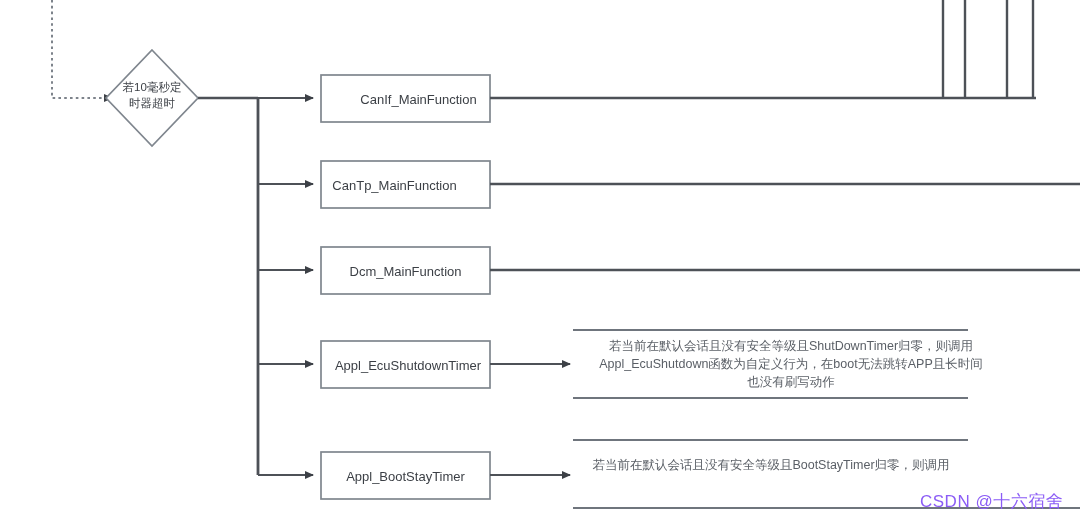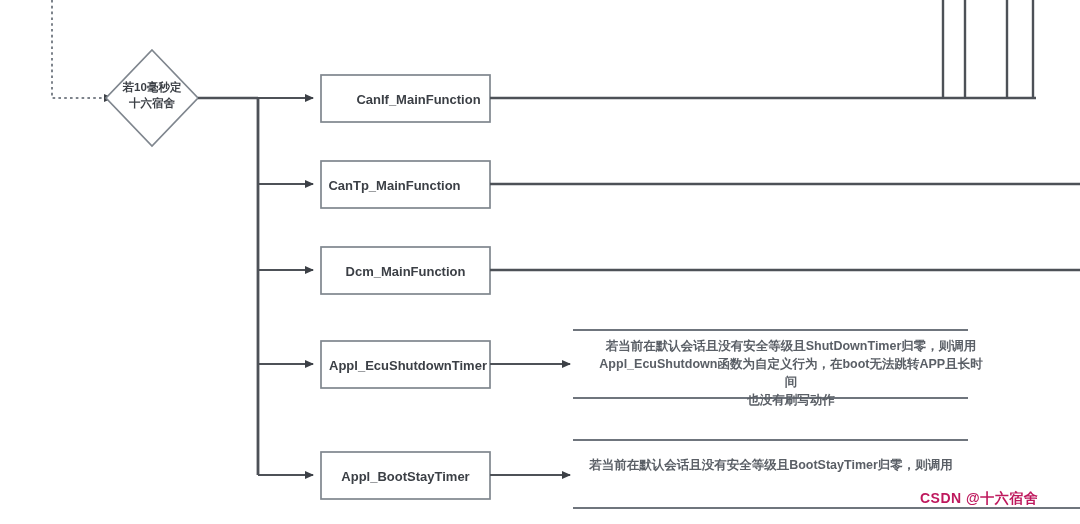--- a/index.html
+++ b/index.html
@@ -10,21 +10,20 @@
   }
   body {
     font-family: "Liberation Sans", "DejaVu Sans", sans-serif;
   }
   #canvas {
     position: relative;
     width: 1080px;
     height: 524px;
     background: #ffffff;
     overflow: hidden;
-    font-weight: bold;
   }
   #diagram-svg {
     position: absolute;
     left: 0;
     top: 0;
     width: 1080px;
     height: 524px;
   }
   
   .node-label {
@@ -46,22 +45,22 @@
   }
   .note-text {
     position: absolute;
     text-align: center;
     color: #5a5f66;
     font-size: 12.5px;
     line-height: 1.45;
   }
   .watermark {
     position: absolute;
-    color: #be185d;
-    font-size: 14px;
+    color: #8b5cf6;
+    font-size: 17px;
     letter-spacing: 0.5px;
     white-space: nowrap;
     user-select: none;
   }
 </style>
 </head>
 <body>
 
 <div id="canvas">
 
@@ -135,21 +134,21 @@
       <line x1="573" y1="398" x2="968" y2="398"></line>
     </g>
     <g stroke="#6f757d" stroke-width="2.2" fill="none">
       <line x1="573" y1="440" x2="968" y2="440"></line>
       <line x1="573" y1="508" x2="1080" y2="508"></line>
     </g>
   </svg>
 
   <div class="diamond-label" style="left:104px; top:80px;">
     <div>若10毫秒定</div>
-    <div>十六宿舍</div>
+    <div>时器超时</div>
   </div>
 
   <div class="node-label" style="left:321px; top:91px; width:195px;">CanIf_MainFunction</div>
   <div class="node-label" style="left:321px; top:177px; width:147px;">CanTp_MainFunction</div>
   <div class="node-label" style="left:321px; top:263px; width:169px;text-align:center;">Dcm_MainFunction</div>
   <div class="node-label" style="left:321px; top:357px; width:174px;">Appl_EcuShutdownTimer</div>
   <div class="node-label" style="left:321px; top:468px; width:169px;">Appl_BootStayTimer</div>
 
   <div class="note-text" style="left:575px; top:337px; width:392px;margin-left:20px;">
     <div>若当前在默认会话且没有安全等级且ShutDownTimer归零，则调用</div>

